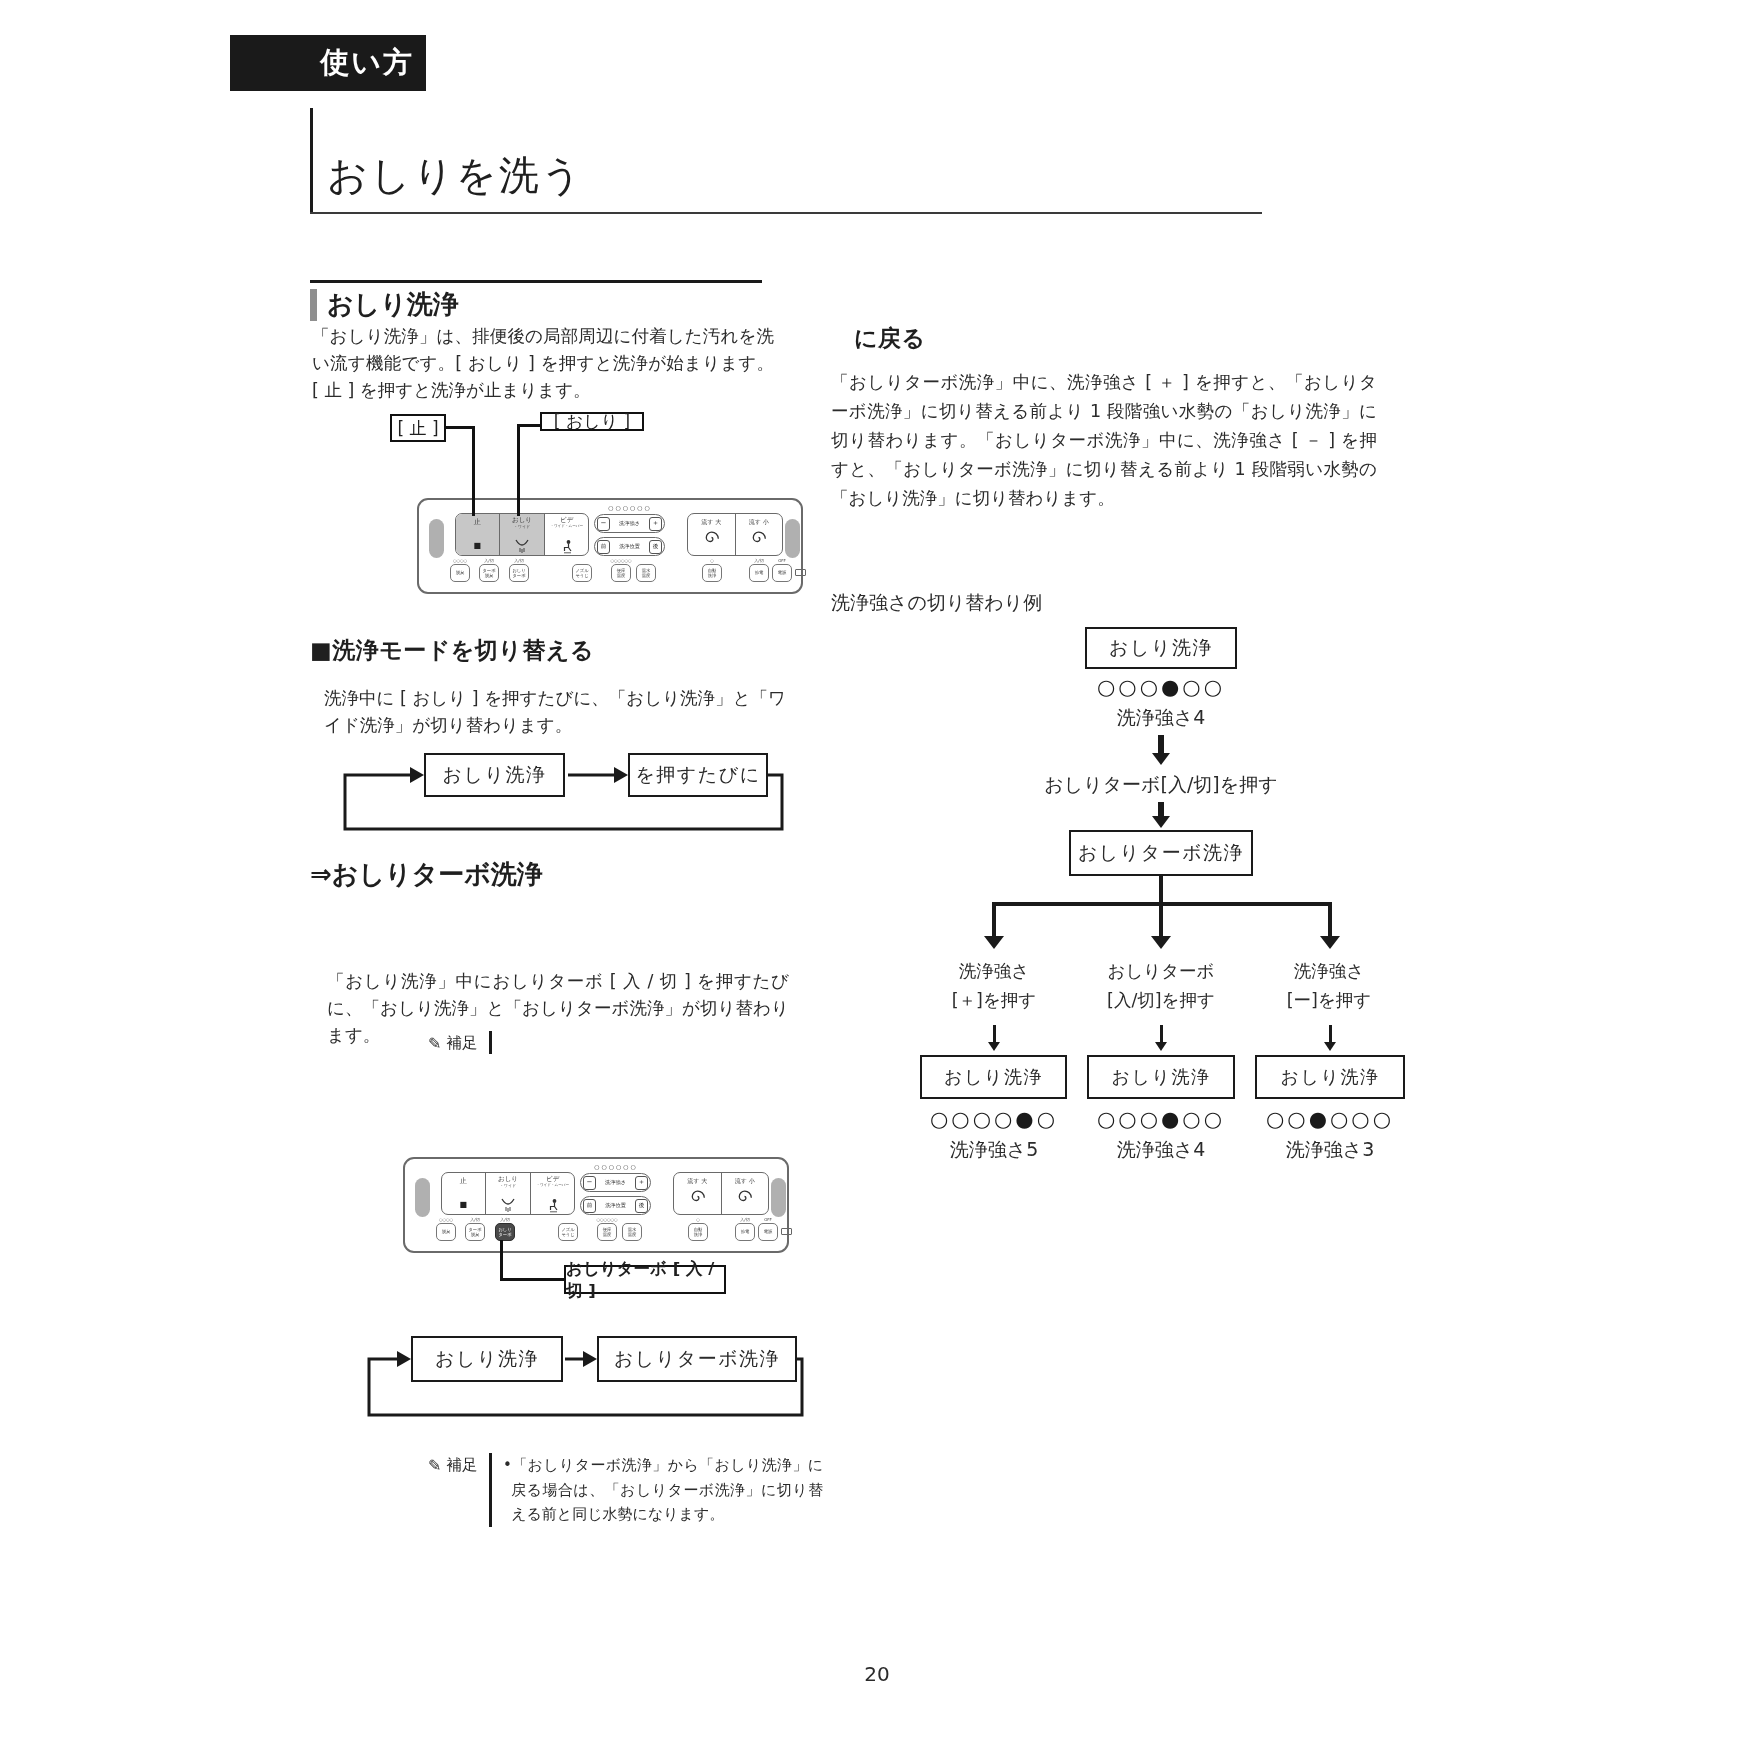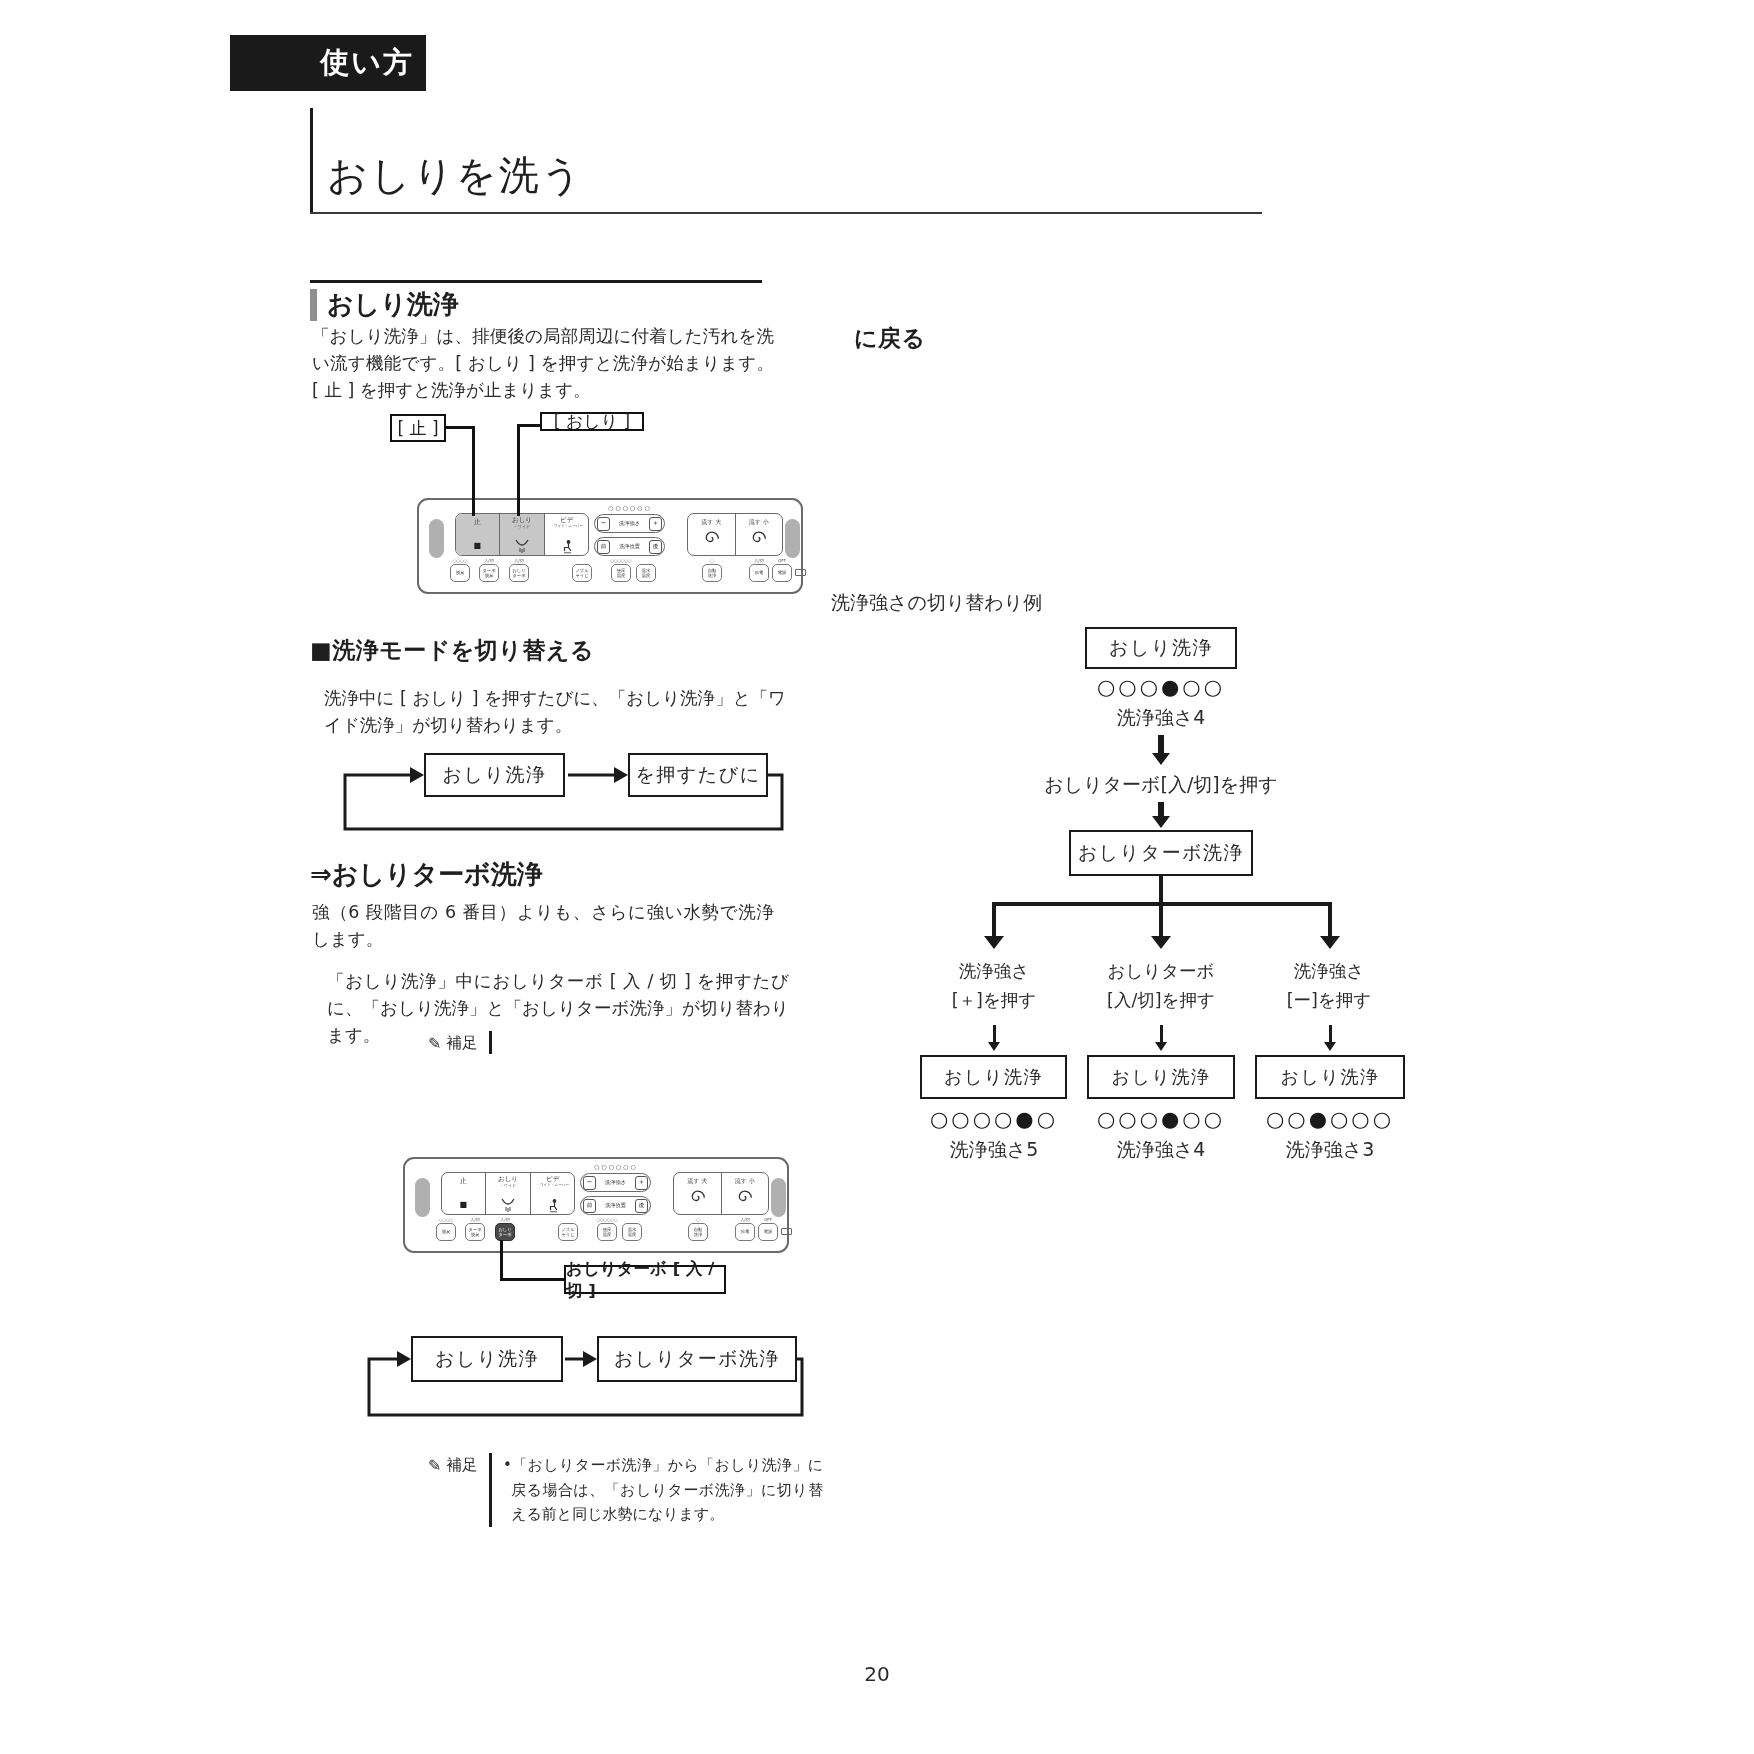--- a/index.html
+++ b/index.html
@@ -180,21 +180,20 @@
       <polyline points="458,30 472,30 472,84 35,84 35,30 100,30" fill="none" stroke="#1a1a1a" stroke-width="3"></polyline>
       <polygon points="100,22 114,30 100,38" fill="#1a1a1a"></polygon>
       <polyline points="258,30 304,30" fill="none" stroke="#1a1a1a" stroke-width="3"></polyline>
       <polygon points="304,22 318,30 304,38" fill="#1a1a1a"></polygon>
     </svg>
     <div class="fbox" style="left:114px;top:8px;width:141px;height:44px;">おしり洗浄</div>
     <div class="fbox" style="left:318px;top:8px;width:140px;height:44px;">を押すたびに</div>
   </div>
 
   <div class="h3 abs" style="left:0;top:582px;">⇒おしりターボ洗浄</div>
-  <p class="body-text abs" style="left:2px;top:624px;width:462px;margin:0;">強（6 段階目の 6 番目）よりも、さらに強い水勢で洗浄します。</p>
   <p class="body-text abs" style="left:2px;top:678px;width:462px;margin:15px;">「おしり洗浄」中におしりターボ [ 入 / 切 ] を押すたびに、「おしり洗浄」と「おしりターボ洗浄」が切り替わります。</p>
 
   <div class="note" style="left:118px;top:756px;">
     <div class="note-head">
       <span class="note-icon">✎</span>
       <span>補足</span>
     </div>
     <div class="note-bar"></div>
   </div>
 
@@ -313,20 +312,21 @@
     </div>
     <div class="note-bar"></div>
     <div class="note-body">•「おしりターボ洗浄」から「おしり洗浄」に戻る場合は、「おしりターボ洗浄」に切り替える前と同じ水勢になります。</div>
   </div>
 
 </div>
 
 <div class="col-right">
   <div class="h2 abs" style="left:23px;top:31px;">に戻る</div>
 
+  <p class="body-text abs" style="left:0;top:76px;width:546px;margin:0;line-height:29px;">「おしりターボ洗浄」中に、洗浄強さ [ ＋ ] を押すと、「おしりターボ洗浄」に切り替える前より 1 段階強い水勢の「おしり洗浄」に切り替わります。「おしりターボ洗浄」中に、洗浄強さ [ － ] を押すと、「おしりターボ洗浄」に切り替える前より 1 段階弱い水勢の「おしり洗浄」に切り替わります。</p>
 
   <div class="flabel" style="left:0;top:298px;text-align:left;">洗浄強さの切り替わり例</div>
 
   <div class="abs" style="left:0;top:335px;width:580px;height:545px;">
     <div class="fbox" style="left:254px;top:0;width:152px;height:42px;">おしり洗浄</div>
     <div class="dots" style="left:230px;top:48px;width:200px;">○○○●○○</div>
     <div class="flabel" style="left:230px;top:78px;width:200px;">洗浄強さ4</div>
 
     <div class="varrow varrow-m" style="left:327px;top:108px;width:6px;height:20px;"></div>
     <div class="flabel" style="left:180px;top:145px;width:300px;">おしりターボ[入/切]を押す</div>

